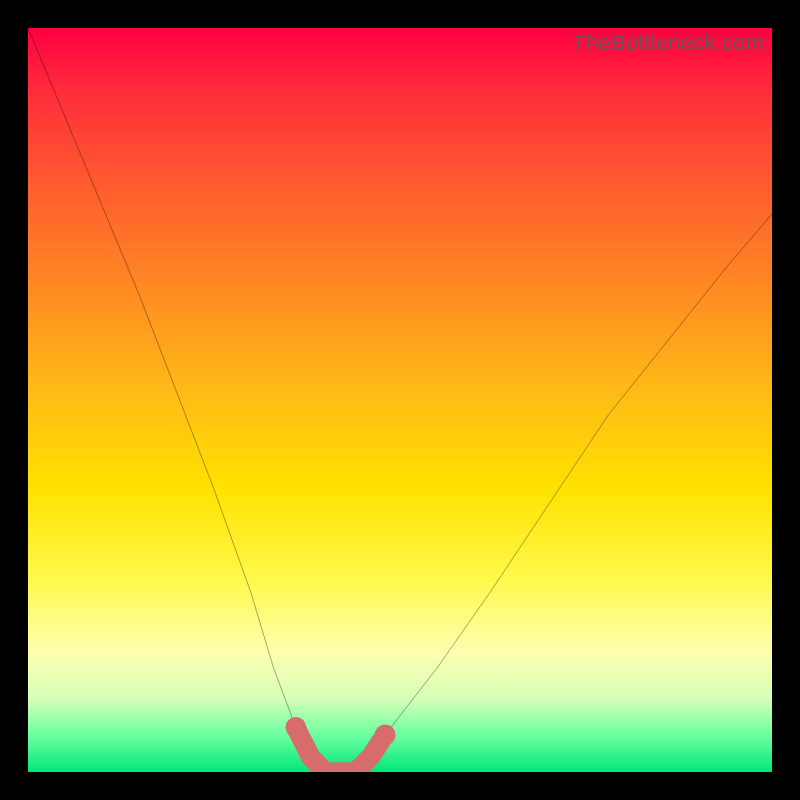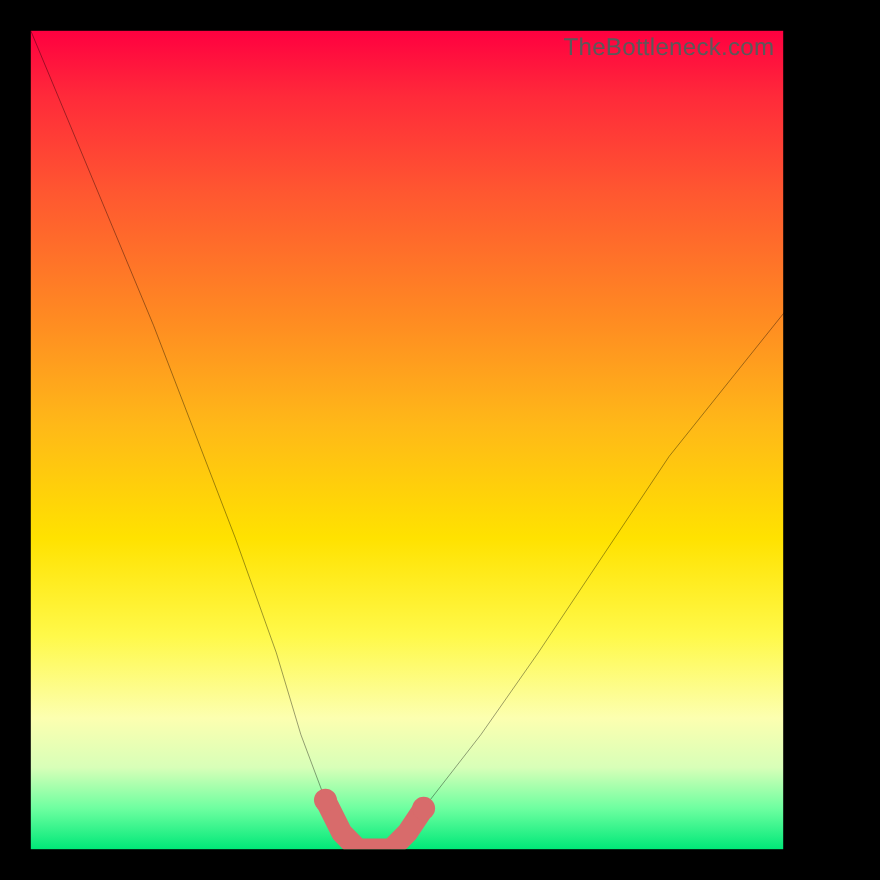--- a/index.html
+++ b/index.html
@@ -14,21 +14,21 @@
   .frame {
     position: absolute;
     left: 0; top: 0;
     width: 800px; height: 800px;
     background: #000;
   }
   .plot {
     position: absolute;
     left: 28px;
     top: 28px;
-    width: 684px;
+    width: 744px;
     height: 744px;
     
     background: linear-gradient(
       to bottom,
       #ff0040 0%,
       #ff2a3a 8%,
       #ff5830 20%,
       #ff8a22 35%,
       #ffb818 48%,
       #ffe200 62%,

